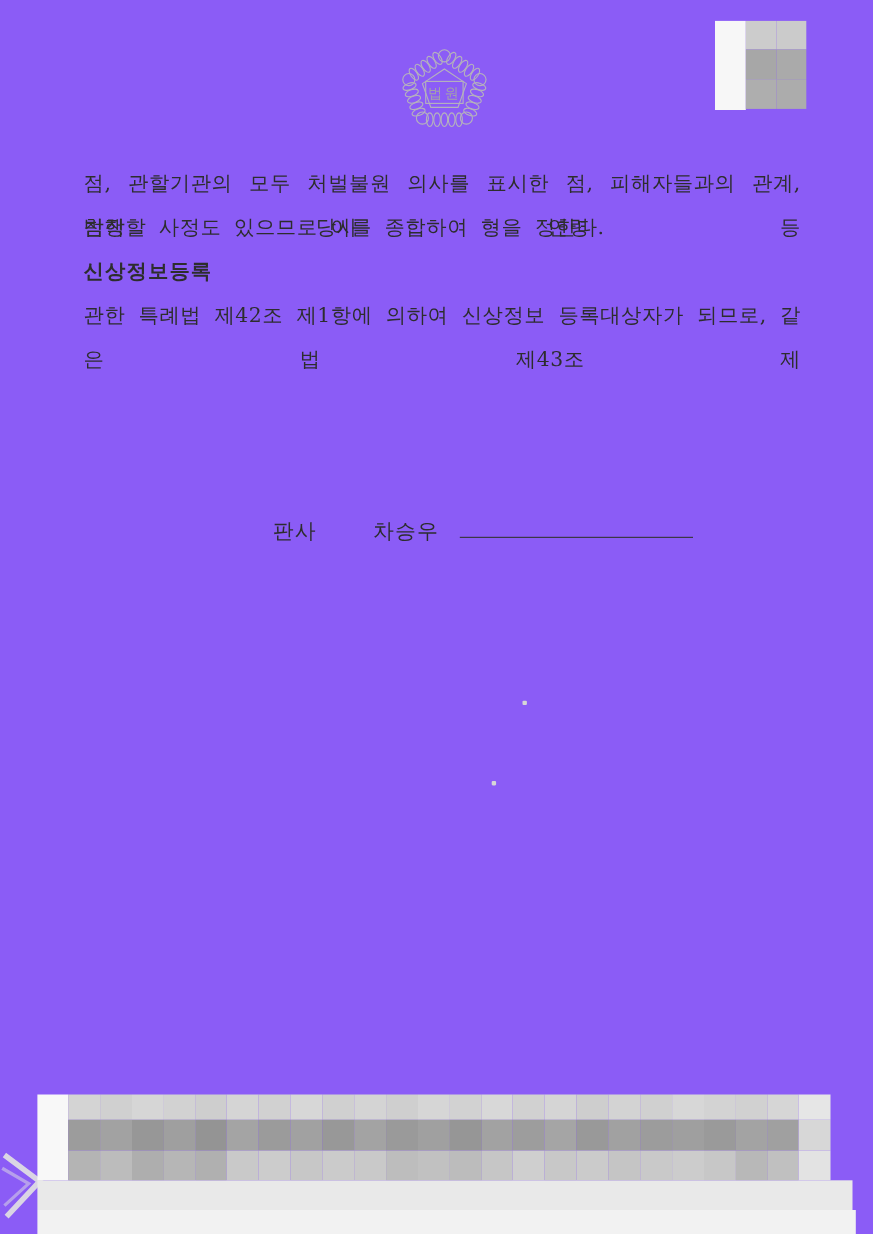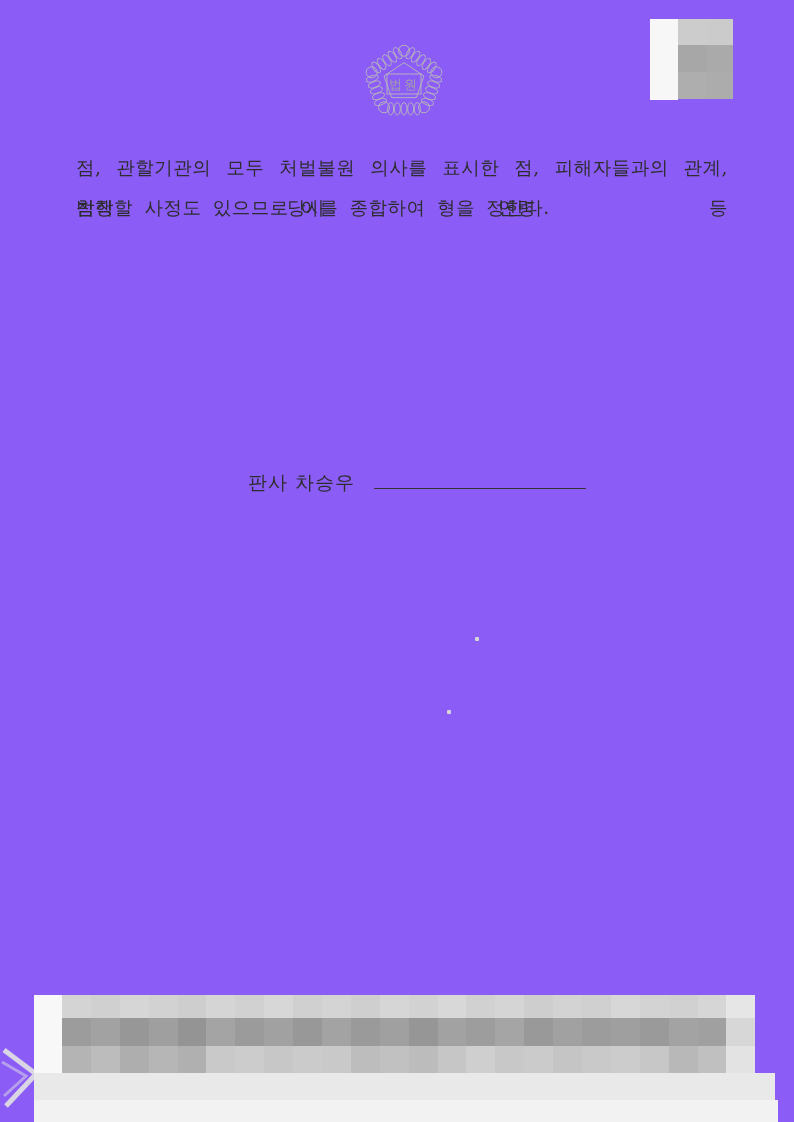--- a/index.html
+++ b/index.html
@@ -9,21 +9,21 @@
   }
   .seal { position:absolute; left:356px; top:42px; opacity:.95; }
   .doc-text {
     position:absolute; left:76px; top:148px; width:652px;
     font-size:18.5px; color:#2d2d2d; letter-spacing:0.5px; word-spacing:5px;
   }
   .line { height:40px; line-height:40px; white-space:nowrap; }
   .line.justify { white-space:normal; text-align:justify; text-align-last:justify; }
   .line.heading { font-weight:700; letter-spacing:1px; }
   .signature { position:absolute; left:248px; top:470px; font-size:19px; color:#2d2d2d; letter-spacing:1px; }
-  .sig-title { display:inline-block; }
+  .sig-title { display:inline-block; margin-right:44px; }
   .sig-name  { display:inline-block; margin-right:12px; }
   .sig-line  { display:inline-block; width:212px; height:0.85em; border-bottom:1.6px solid #333333; }
   .rect { position:absolute; }
   .mosaic-row { position:absolute; display:flex; }
   .mosaic-row div { flex:none; }
   .corner-mark { position:absolute; left:0px; top:1046px; }
   .noise-dot { position:absolute; width:4px; height:4px; background:#d6d6d6; border-radius:1px; }
 </style>
 </head>
 <body>
@@ -64,20 +64,22 @@
         <ellipse cx="41.77711706670755" cy="11.075258872440138" rx="3" ry="6.2" fill="none" stroke="#b8b8b8" transform="rotate(-33.75952489682726 41.77711706670755 11.075258872440138)"></ellipse>
       </g>
     <polygon id="seal-inner-pentagon" fill="none" points="48,20.68 67.97218684219823,34.02979166867602 60.34349029814194,55.630208331323985 35.65650970185807,55.630208331323985 28.027813157801777,34.02979166867601" stroke="#b8b8b8"></polygon>
     <rect id="seal-label-box" x="31" y="32" width="34" height="20" fill="none" stroke="#b8b8b8"></rect>
     <text id="seal-label" x="48" y="47" text-anchor="middle" font-size="13" letter-spacing="2" fill="#a6a6a6">법원</text>
   </svg>
 
   <div class="doc-text">
     <div class="line justify">점, 관할기관의 모두 처벌불원 의사를 표시한 점, 피해자들과의 관계, 범행 당시 연령 등</div>
     <div class="line">참작할 사정도 있으므로 이를 종합하여 형을 정한다.</div>
+    <div class="line heading">신상정보등록</div>
+    <div class="line justify">관한 특례법 제42조 제1항에 의하여 신상정보 등록대상자가 되므로, 같은 법 제43조 제</div>
   </div>
 
   <div class="signature">
     <span class="sig-title">판사</span>
     <span class="sig-name">차승우</span>
     <span class="sig-line"></span>
   </div>
 
   <svg class="corner-mark" width="44" height="66" viewBox="0 0 44 66">
     <polyline points="4,4 36,28 6,60" fill="none" stroke-width="5" opacity="0.9" stroke="#e2e2e2"></polyline>

